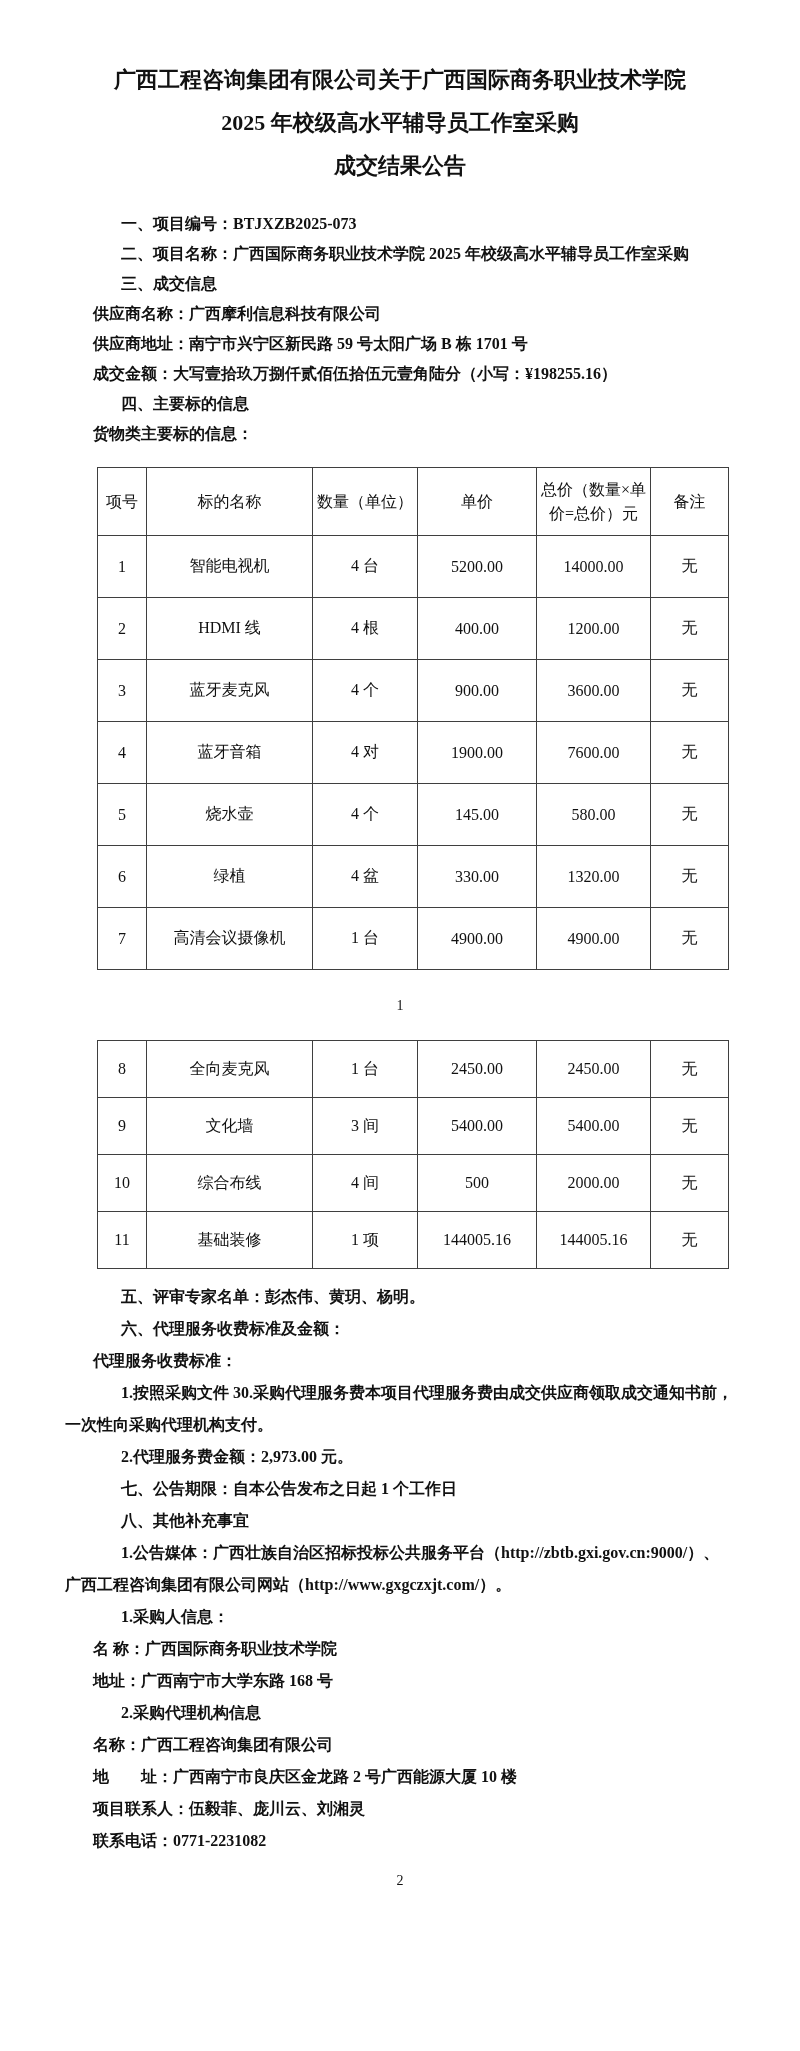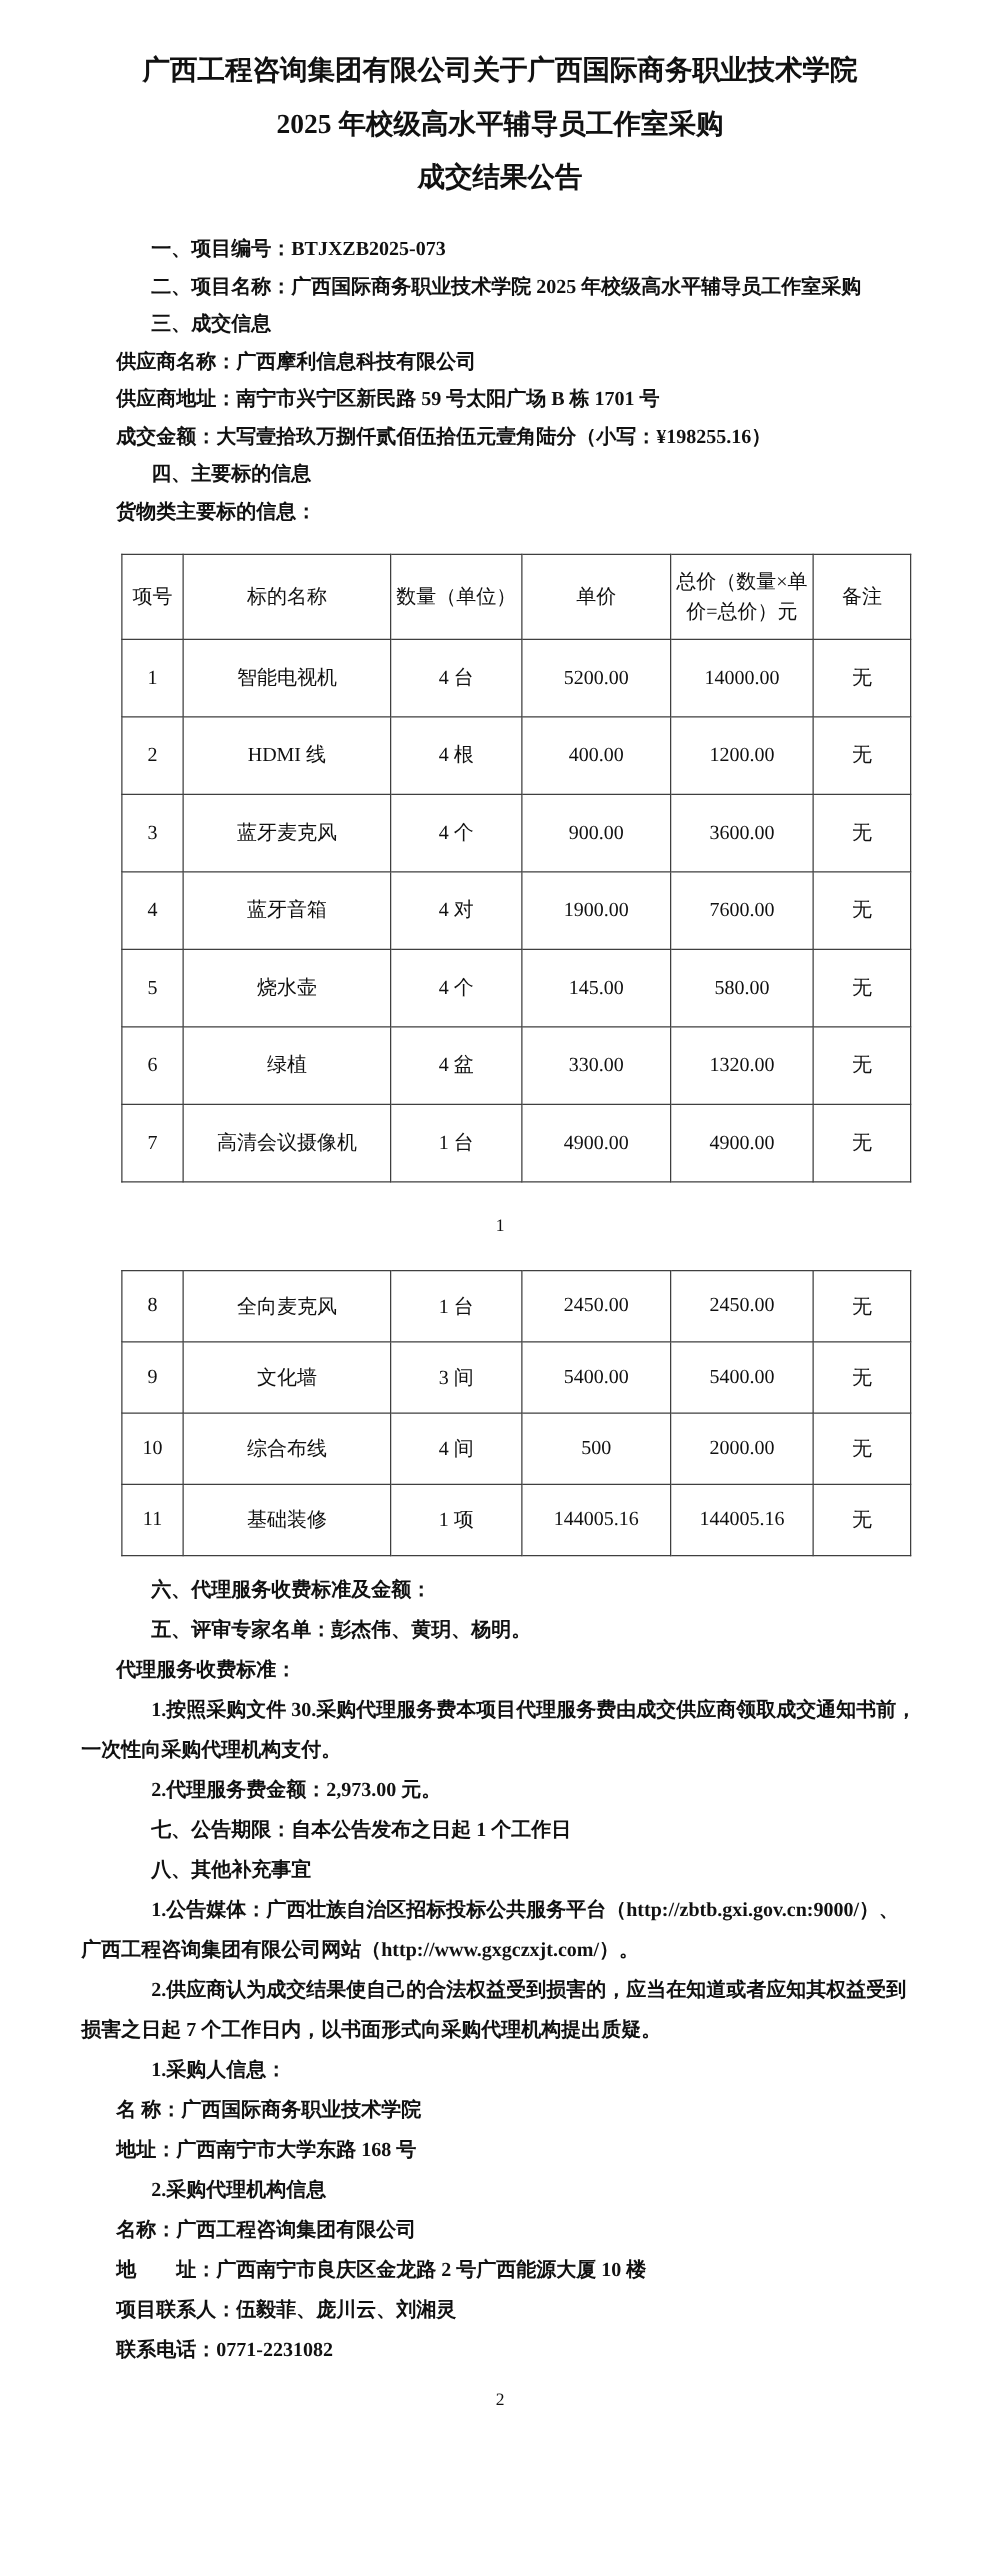--- a/index.html
+++ b/index.html
@@ -4,21 +4,21 @@
 <style>
   html,body { margin:0; padding:0; }
   body {
     width:800px; height:2051px; overflow:hidden;
     background:#ffffff; color:#111111;
     font-family:"Liberation Serif","DejaVu Serif",serif;
   }
   .page { padding:0 65px; }
 
   .doc-title {
-    padding-top:34px; text-align:center;
+    padding-top:58px; text-align:center;
     font-weight:bold; font-size:22px; line-height:43px;
   }
   .doc-title div { white-space:nowrap; }
 
   p { margin:0;font-weight:bold; }
   .body-block1 { margin-top:22px; font-size:16px; line-height:30px; }
   .body-block2 { margin-top:12px; font-size:16px; line-height:32px; }
   .il1 { padding-left:28px; }   
   .il2 { padding-left:56px; }   
   .pind { text-indent:56px; }   
@@ -185,29 +185,28 @@
         <td>基础装修</td>
         <td>1 项</td>
         <td>144005.16</td>
         <td>144005.16</td>
         <td>无</td>
       </tr>
     </tbody>
   </table>
 
   <div class="body-block2">
+    <p class="il2">五、评审专家名单：彭杰伟、黄玥、杨明。</p>
     <p class="il2">六、代理服务收费标准及金额：</p>
-    <p class="il2">五、评审专家名单：彭杰伟、黄玥、杨明。</p>
     <p class="il1">代理服务收费标准：</p>
     <p class="pind">1.按照采购文件 30.采购代理服务费本项目代理服务费由成交供应商领取成交通知书前，一次性向采购代理机构支付。</p>
     <p class="il2">2.代理服务费金额：2,973.00 元。</p>
     <p class="il2">七、公告期限：自本公告发布之日起 1 个工作日</p>
     <p class="il2">八、其他补充事宜</p>
     <p class="pind">1.公告媒体：广西壮族自治区招标投标公共服务平台（http://zbtb.gxi.gov.cn:9000/）、广西工程咨询集团有限公司网站（http://www.gxgczxjt.com/）。</p>
-    <p class="pind">2.供应商认为成交结果使自己的合法权益受到损害的，应当在知道或者应知其权益受到损害之日起 7 个工作日内，以书面形式向采购代理机构提出质疑。</p>
     <p class="il2">1.采购人信息：</p>
     <p class="il1">名 称：广西国际商务职业技术学院</p>
     <p class="il1">地址：广西南宁市大学东路 168 号</p>
     <p class="il2">2.采购代理机构信息</p>
     <p class="il1">名称：广西工程咨询集团有限公司</p>
     <p class="il1">地　　址：广西南宁市良庆区金龙路 2 号广西能源大厦 10 楼</p>
     <p class="il1">项目联系人：伍毅菲、庞川云、刘湘灵</p>
     <p class="il1">联系电话：0771-2231082</p>
   </div>
 

